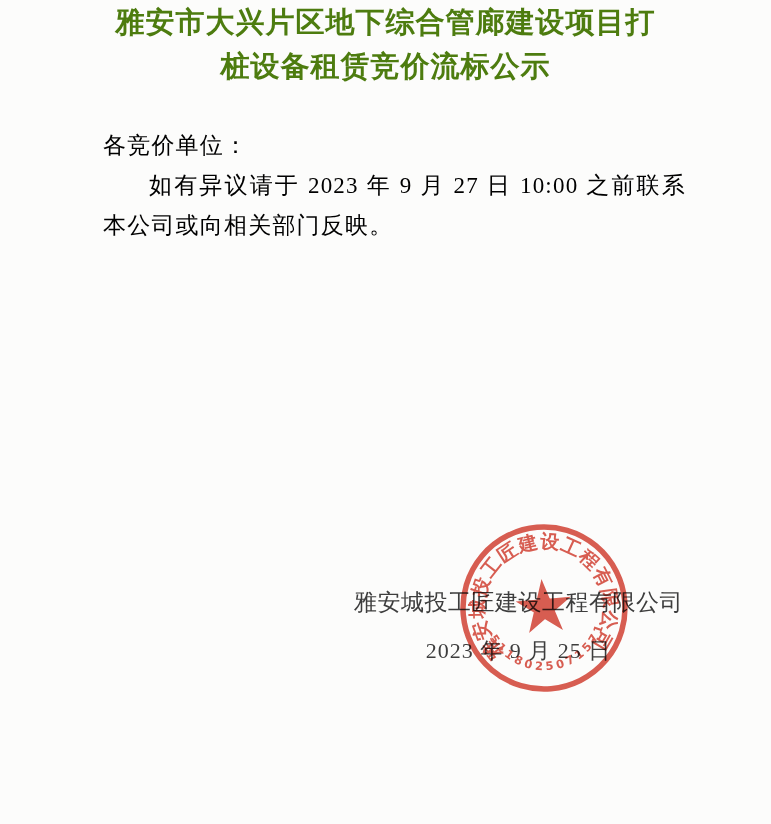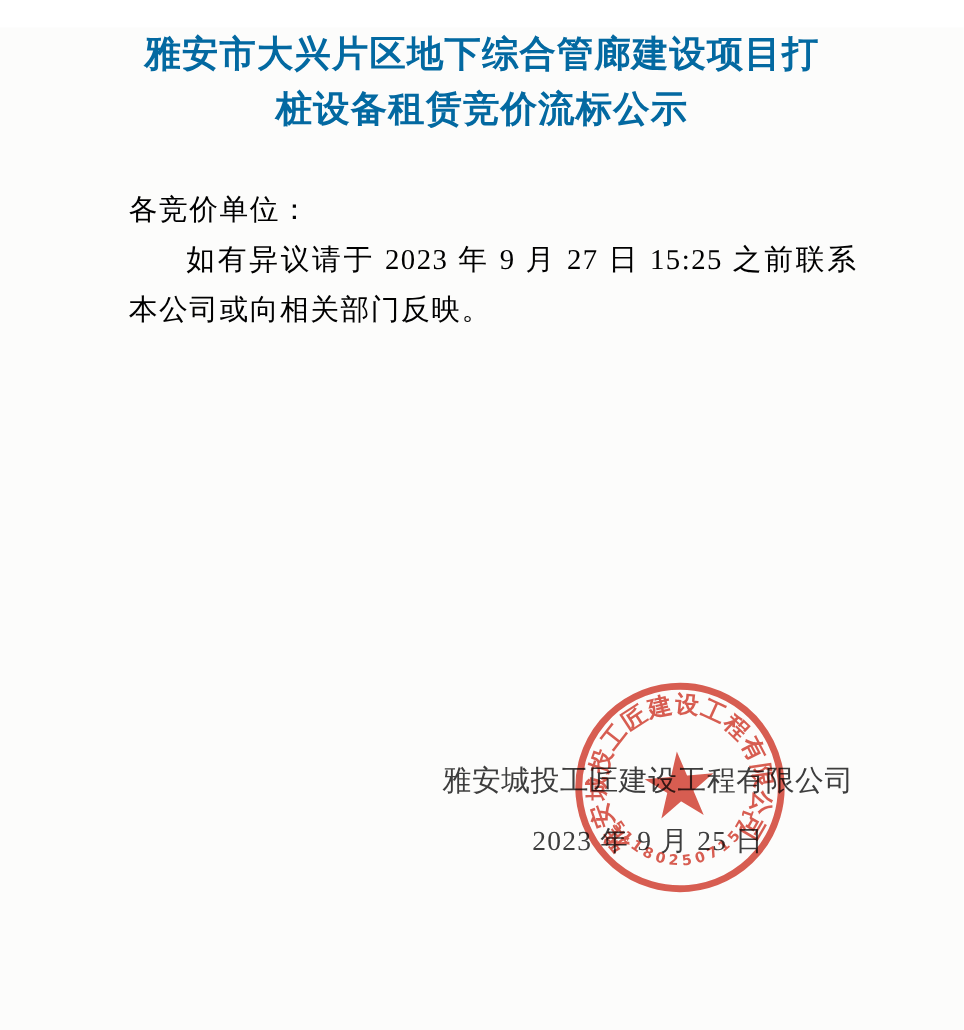--- a/index.html
+++ b/index.html
@@ -10,25 +10,24 @@
     overflow: hidden;
   }
   .page {
     position: relative;
     width: 771px; height: 824px;
     background: #fcfcfb;
     font-family: "Liberation Serif", "DejaVu Serif", serif;
     color: #3a3a3a;
   }
   .title {
-    margin-top: 22px;
     text-align: center;
     font-size: 29px;
     font-weight: bold;
-    color: #0369a1;
+    color: #4d7c0f;
     line-height: 44px;
     letter-spacing: 1px;
   }
   .title .tline { display: block; }
   .doc-body {
     margin: 38px 85px 0 103px; 
     font-size: 23px;
     line-height: 40px;
     letter-spacing: 1.2px;
     text-align: justify;
@@ -94,21 +93,21 @@
 
 <div class="page">
 
   <h1 class="title">
     <span class="tline">雅安市大兴片区地下综合管廊建设项目打</span>
     <span class="tline">桩设备租赁竞价流标公示</span>
   </h1>
 
   <div class="doc-body">
     <p class="salutation">各竞价单位：</p>
-    <p class="para">如有异议请于 2023 年 9 月 27 日 15:25 之前联系本公司或向相关部门反映。</p>
+    <p class="para">如有异议请于 2023 年 9 月 27 日 10:00 之前联系本公司或向相关部门反映。</p>
   </div>
 
   <div class="signature">
     <div class="company">雅安城投工匠建设工程有限公司</div>
     <div class="date">2023 年 9 月 25 日</div>
   </div>
 
   <div class="stamp">
     <svg viewBox="0 0 190 190">
       <circle class="seal-ring" cx="95" cy="95" r="81"></circle>

